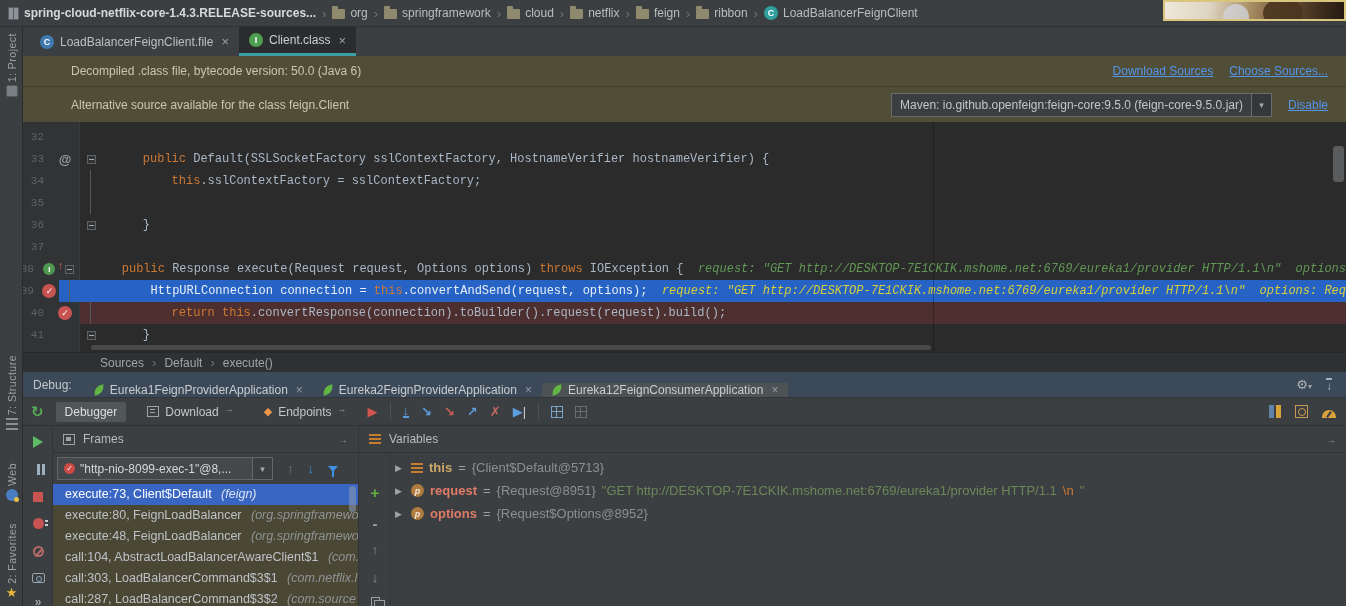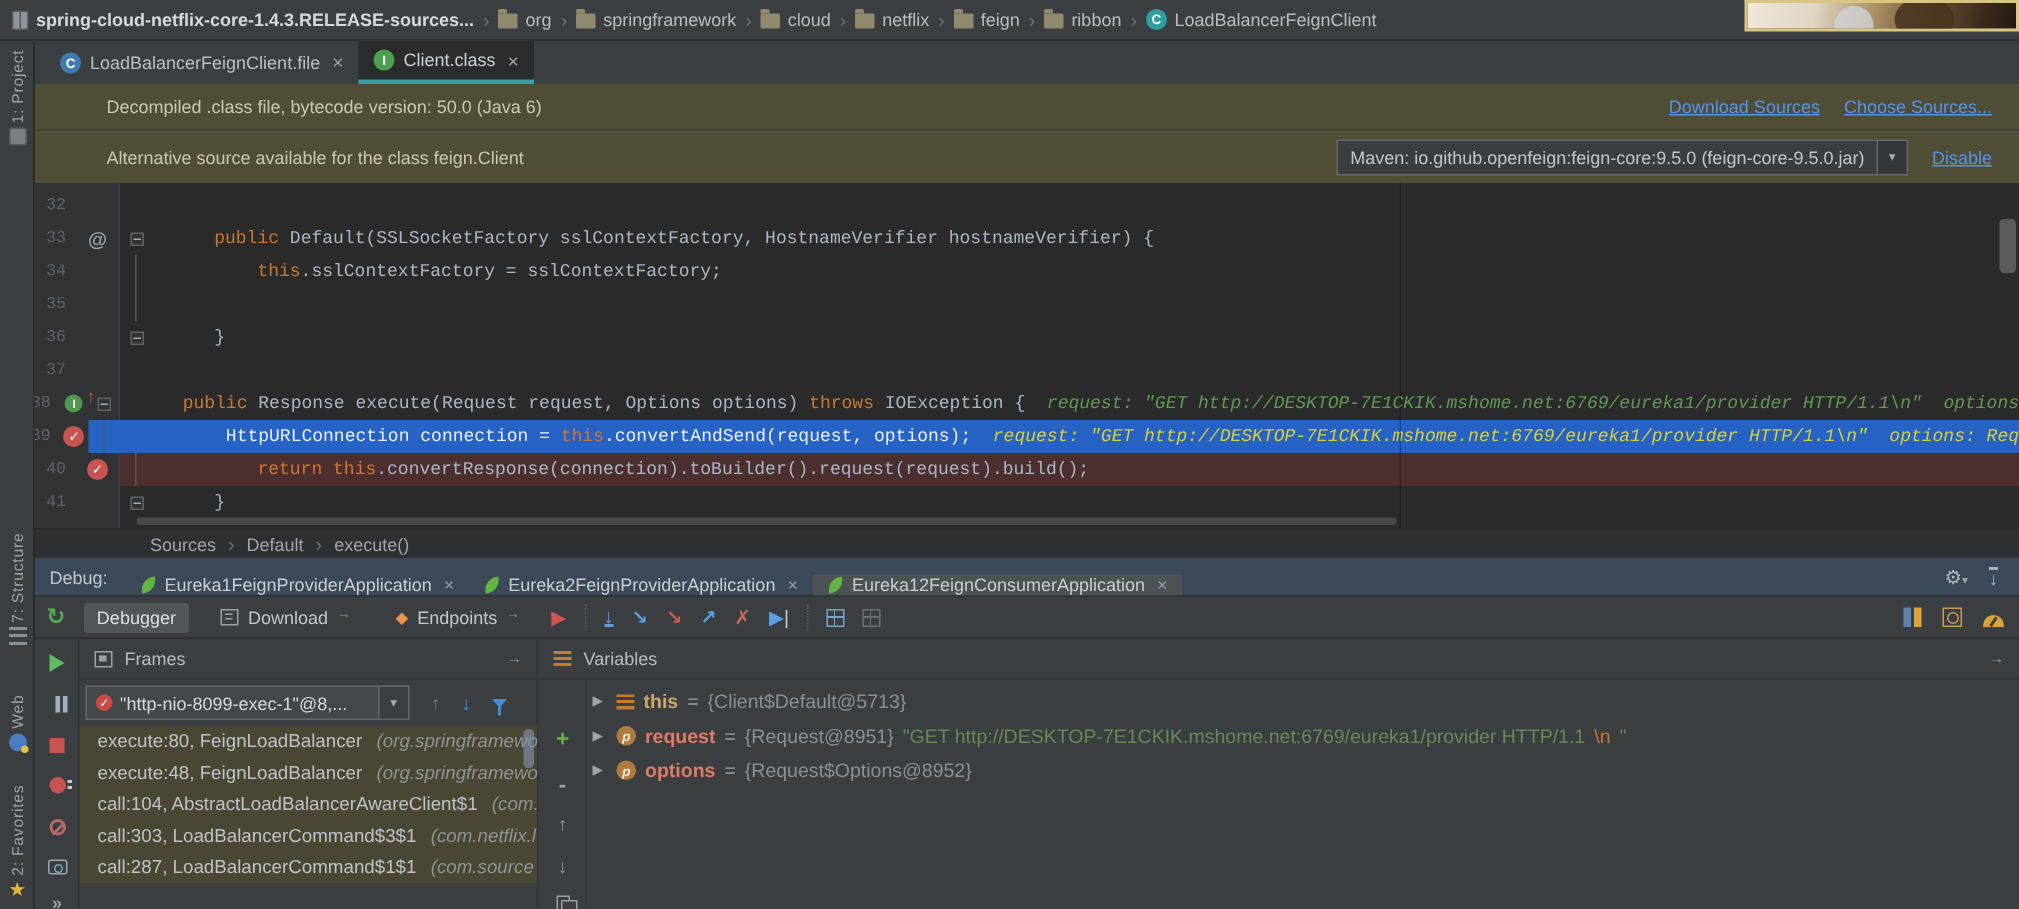--- a/index.html
+++ b/index.html
@@ -401,25 +401,26 @@
             <span class="ic-thread">✓</span>
             <span>"http-nio-8099-exec-1"@8,...</span>
           </span>
           <span class="tarrow">▾</span>
         </div>
         <span class="farrow dis">↑</span>
         <span class="farrow blue">↓</span>
         <span class="ic-funnel"></span>
       </div>
       <div id="framelist">
+          <div class="frow selected"><span class="floc">execute:73, Client$Default</span><span class="fpkg"> (feign)</span></div>
           <div class="frow lib"><span class="floc">execute:80, FeignLoadBalancer</span><span class="fpkg"> (org.springframewo</span></div>
           <div class="frow lib"><span class="floc">execute:48, FeignLoadBalancer</span><span class="fpkg"> (org.springframewo</span></div>
           <div class="frow lib"><span class="floc">call:104, AbstractLoadBalancerAwareClient$1</span><span class="fpkg"> (com.</span></div>
           <div class="frow lib"><span class="floc">call:303, LoadBalancerCommand$3$1</span><span class="fpkg"> (com.netflix.l</span></div>
-          <div class="frow lib"><span class="floc">call:287, LoadBalancerCommand$1$1</span><span class="fpkg"> (com.source</span></div>
+          <div class="frow lib"><span class="floc">call:287, LoadBalancerCommand$3$2</span><span class="fpkg"> (com.source</span></div>
         </div>
       <div id="framescroll"></div>
     </div>
 
     <div id="vars">
       <div class="phead">
         <span class="bars3"></span>
         <span>Variables</span>
         <span class="dockmini">→</span>
       </div>

